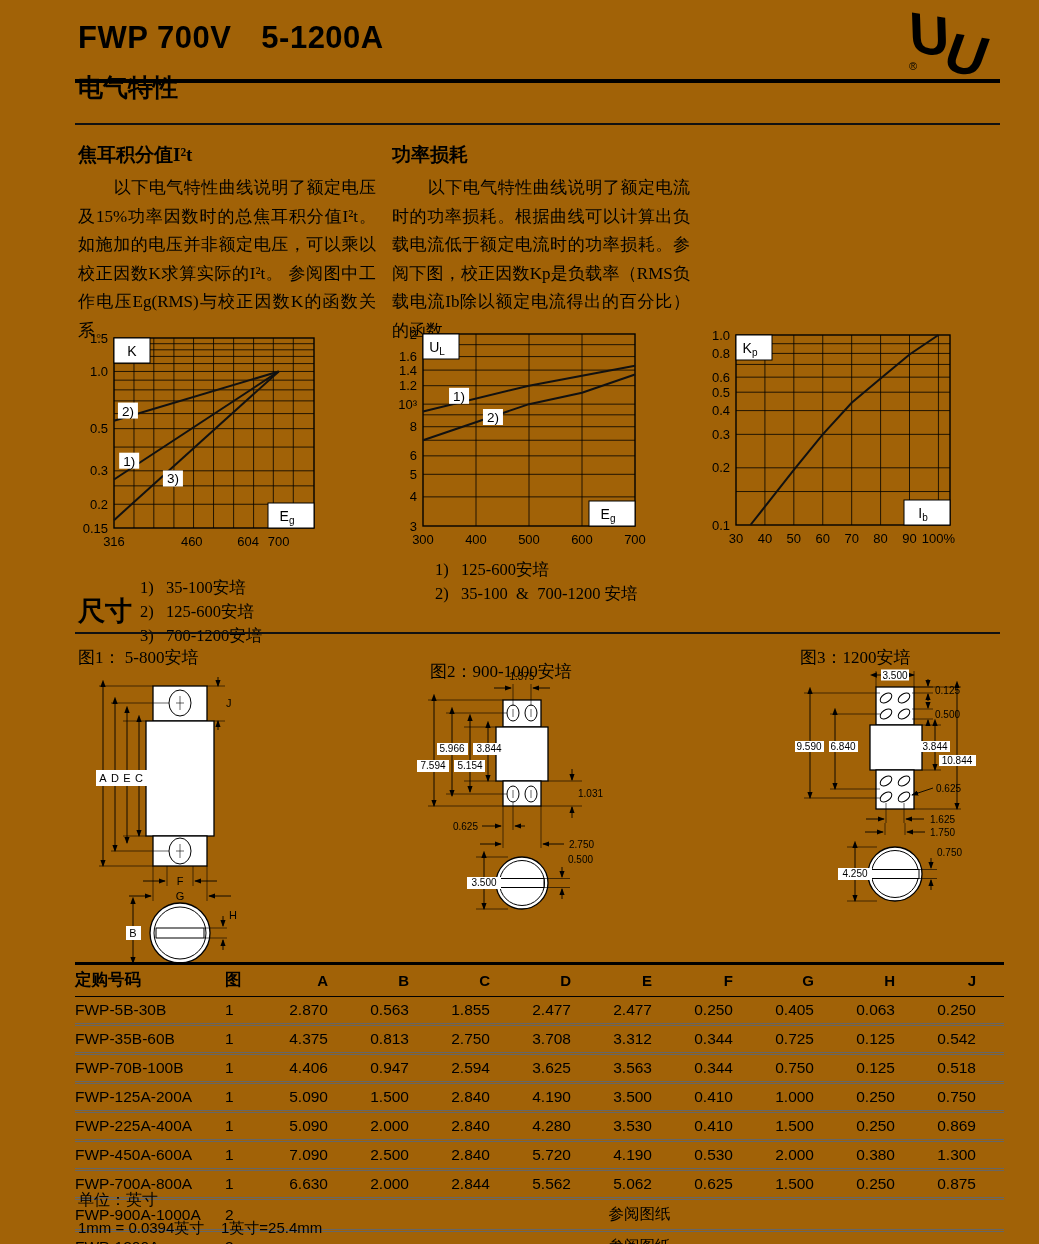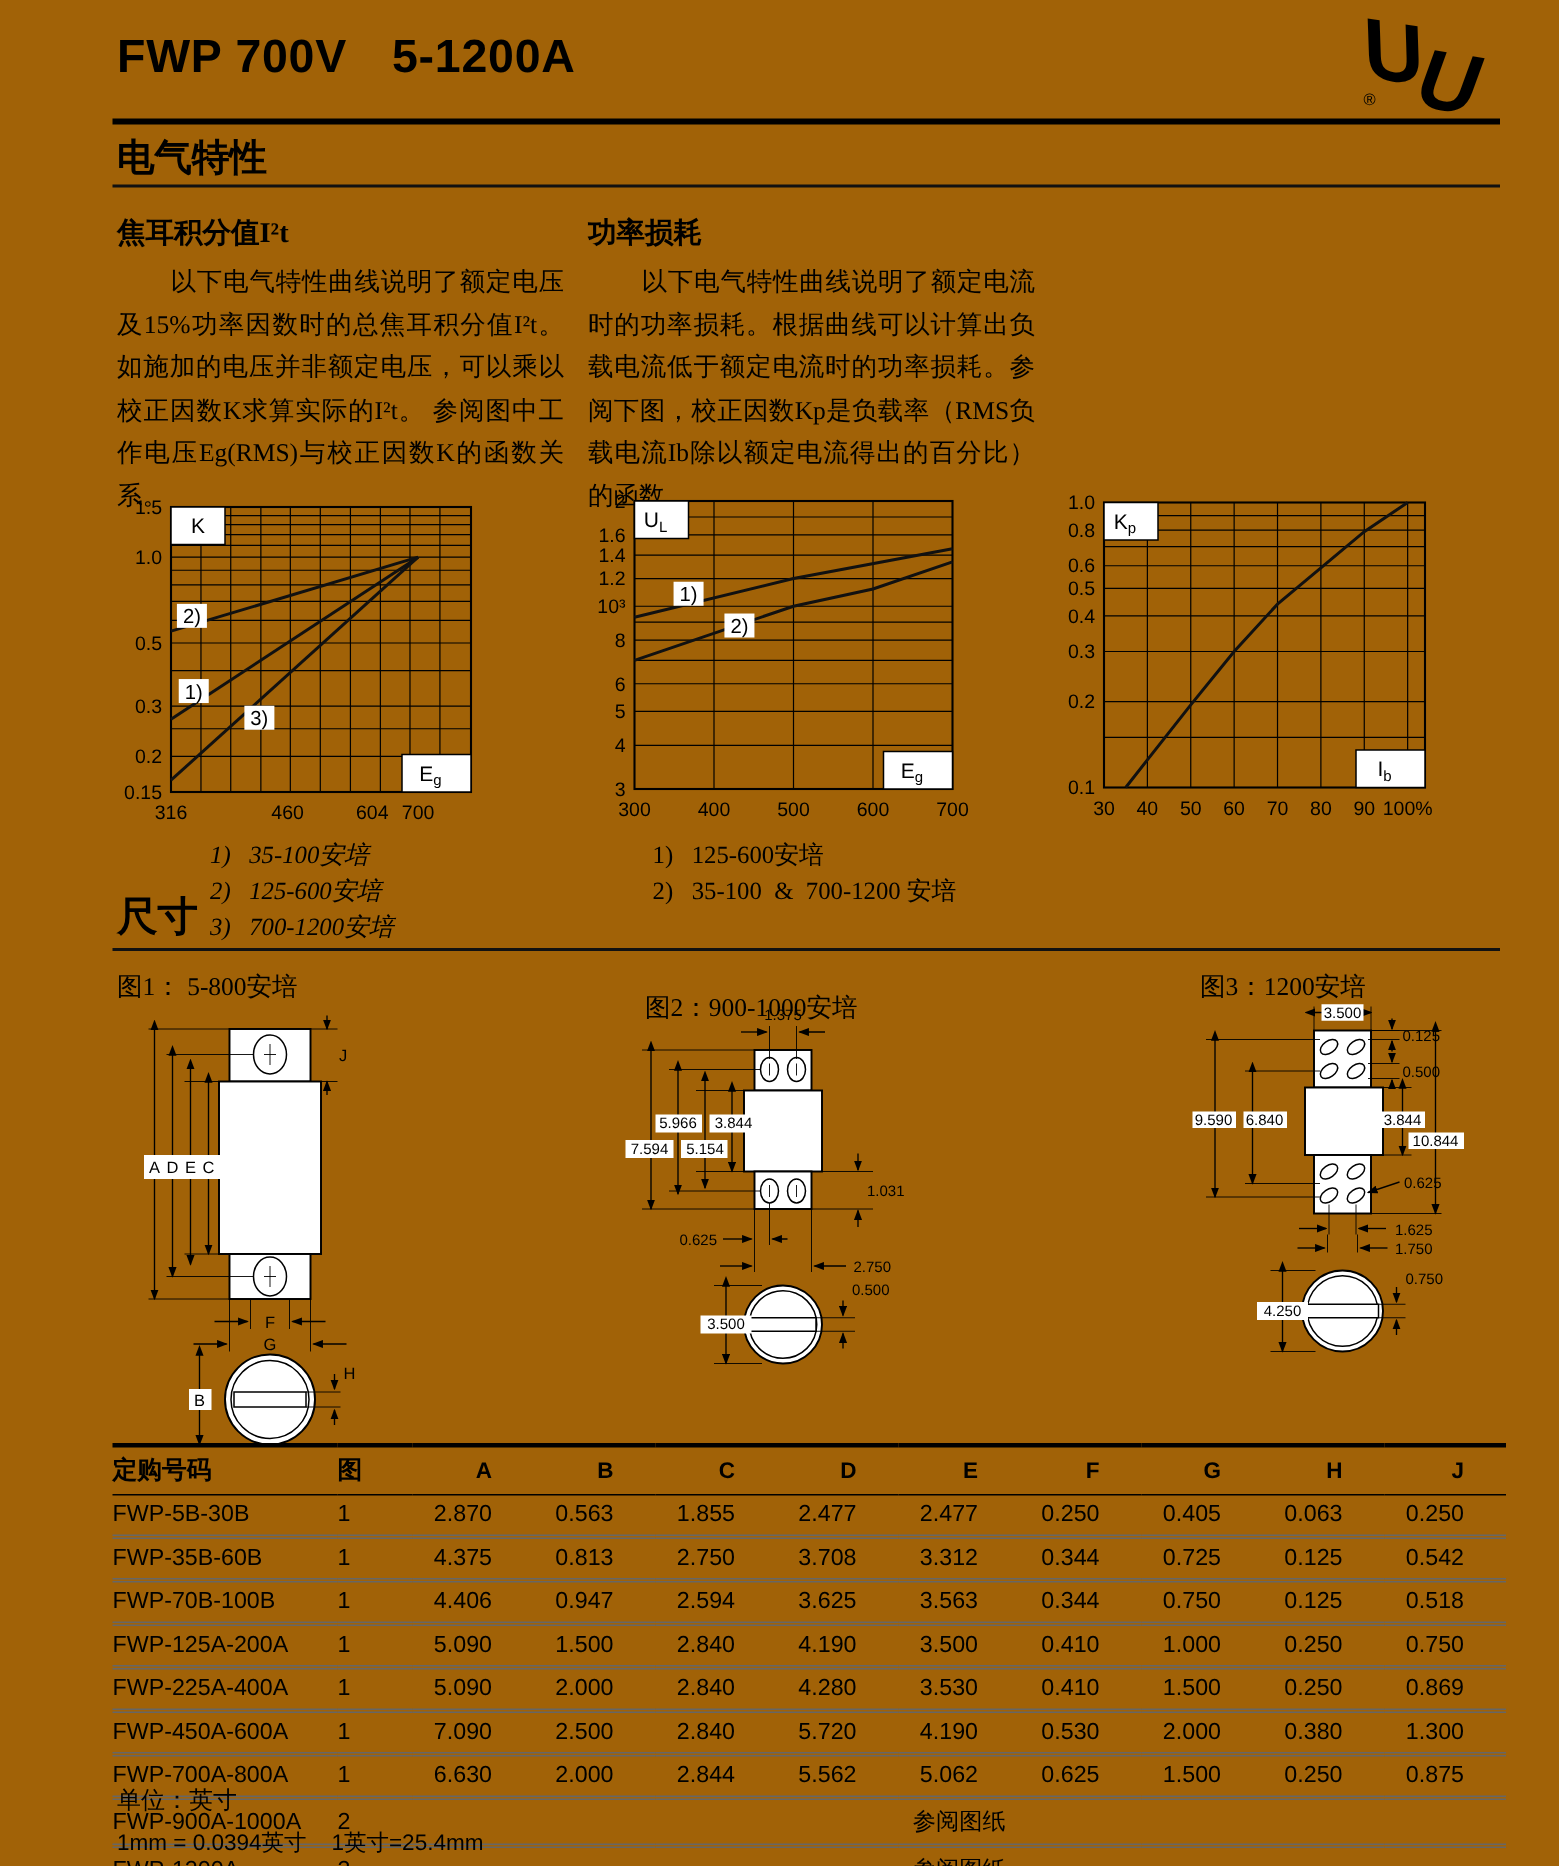--- a/index.html
+++ b/index.html
@@ -54,21 +54,21 @@
   <svg class="abs" style="left:895px;top:4px;" width="115" height="76" viewBox="0 0 115 76">
     <g transform="translate(60,40) rotate(9)">
       <text x="6" y="14" font-size="56" font-weight="bold" font-style="italic" transform="scale(-1,1)" fill="#000">U</text>
       <text x="-8" y="28" font-size="56" font-weight="bold" font-style="italic" fill="#000">U</text>
     </g>
     <text x="14" y="66" font-size="11" fill="#000">®</text>
   </svg>
 
   <div class="abs rule-thick" style="top:79px;"></div>
 
-  <div class="abs sec-title" style="left:78px;top:88px;">电气特性</div>
+  <div class="abs sec-title" style="left:78px;top:71px;">电气特性</div>
   <div class="abs rule-thin" style="top:123px;"></div>
 
   <div class="abs cols">
     <div class="col">
       <h3>焦耳积分值I²t</h3>
       <p>以下电气特性曲线说明了额定电压及15%功率因数时的总焦耳积分值I²t。如施加的电压并非额定电压，可以乘以校正因数K求算实际的I²t。 参阅图中工作电压Eg(RMS)与校正因数K的函数关系。</p>
     </div>
     <div class="col">
       <h3>功率损耗</h3>
       <p>以下电气特性曲线说明了额定电流时的功率损耗。根据曲线可以计算出负载电流低于额定电流时的功率损耗。参阅下图，校正因数Kp是负载率（RMS负载电流Ib除以额定电流得出的百分比）的函数。</p>
@@ -200,21 +200,21 @@
       <text x="182.59459459459458" y="218" text-anchor="middle" font-size="13">80</text>
       <text x="211.51351351351352" y="218" text-anchor="middle" font-size="13">90</text>
       <text x="240.43243243243242" y="218" text-anchor="middle" font-size="13">100%</text>
       <rect x="38" y="10" width="36" height="25" fill="#fff" stroke="#000" stroke-width="1"></rect>
       <text x="52" y="27.5" text-anchor="middle" font-size="14">K<tspan dy="3" font-size="10">p</tspan></text>
       <rect x="206" y="175" width="46" height="25" fill="#fff" stroke="#000" stroke-width="1"></rect>
       <text x="225" y="192.5" text-anchor="middle" font-size="14">I<tspan dy="3" font-size="10">b</tspan></text>
       <polyline points="52.45945945945946,200 66.91891891891892,181.5870975284693 95.83783783783784,144.89342384112157 124.75675675675676,109.34696160326415 153.67567567567568,77.74399146762441 182.59459459459458,53.53811778799262 211.51351351351352,29.45085265481614 240.43243243243242,10" fill="none" stroke="#111" stroke-width="2"></polyline>
     </svg>
 
-  <div id="legend1" class="abs legend" style="left:140px;top:558px;font-style:italic;"><div>1)   35-100安培</div><div>2)   125-600安培</div><div>3)   700-1200安培</div></div>
+  <div id="legend1" class="abs legend" style="left:140px;top:576px;"><div>1)   35-100安培</div><div>2)   125-600安培</div><div>3)   700-1200安培</div></div>
   <div id="legend2" class="abs legend" style="left:435px;top:558px;"><div>1)   125-600安培</div><div>2)   35-100  &amp;  700-1200 安培</div></div>
 
   <div class="abs sec-title" style="left:78px;top:593px;font-size:27px;">尺寸</div>
   <div class="abs rule-thin" style="top:632px;"></div>
 
   <div class="abs caption" style="left:78px;top:646px;">图1：  5-800安培</div>
   <div class="abs caption" style="left:430px;top:660px;">图2：900-1000安培</div>
   <div class="abs caption" style="left:800px;top:646px;">图3：1200安培</div>
 
   <svg class="abs" style="left:85px;top:676px;" width="210" height="292" viewBox="0 0 210 292">

